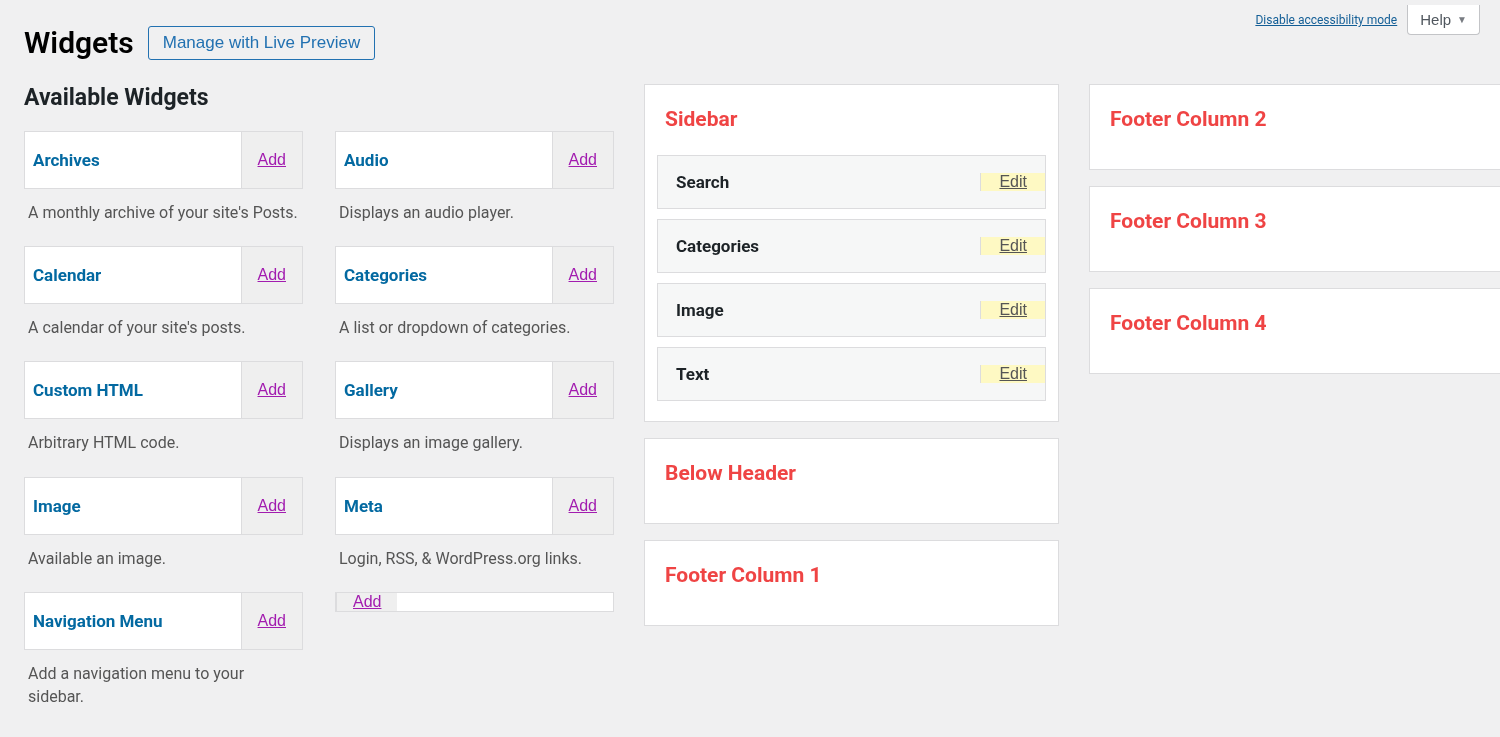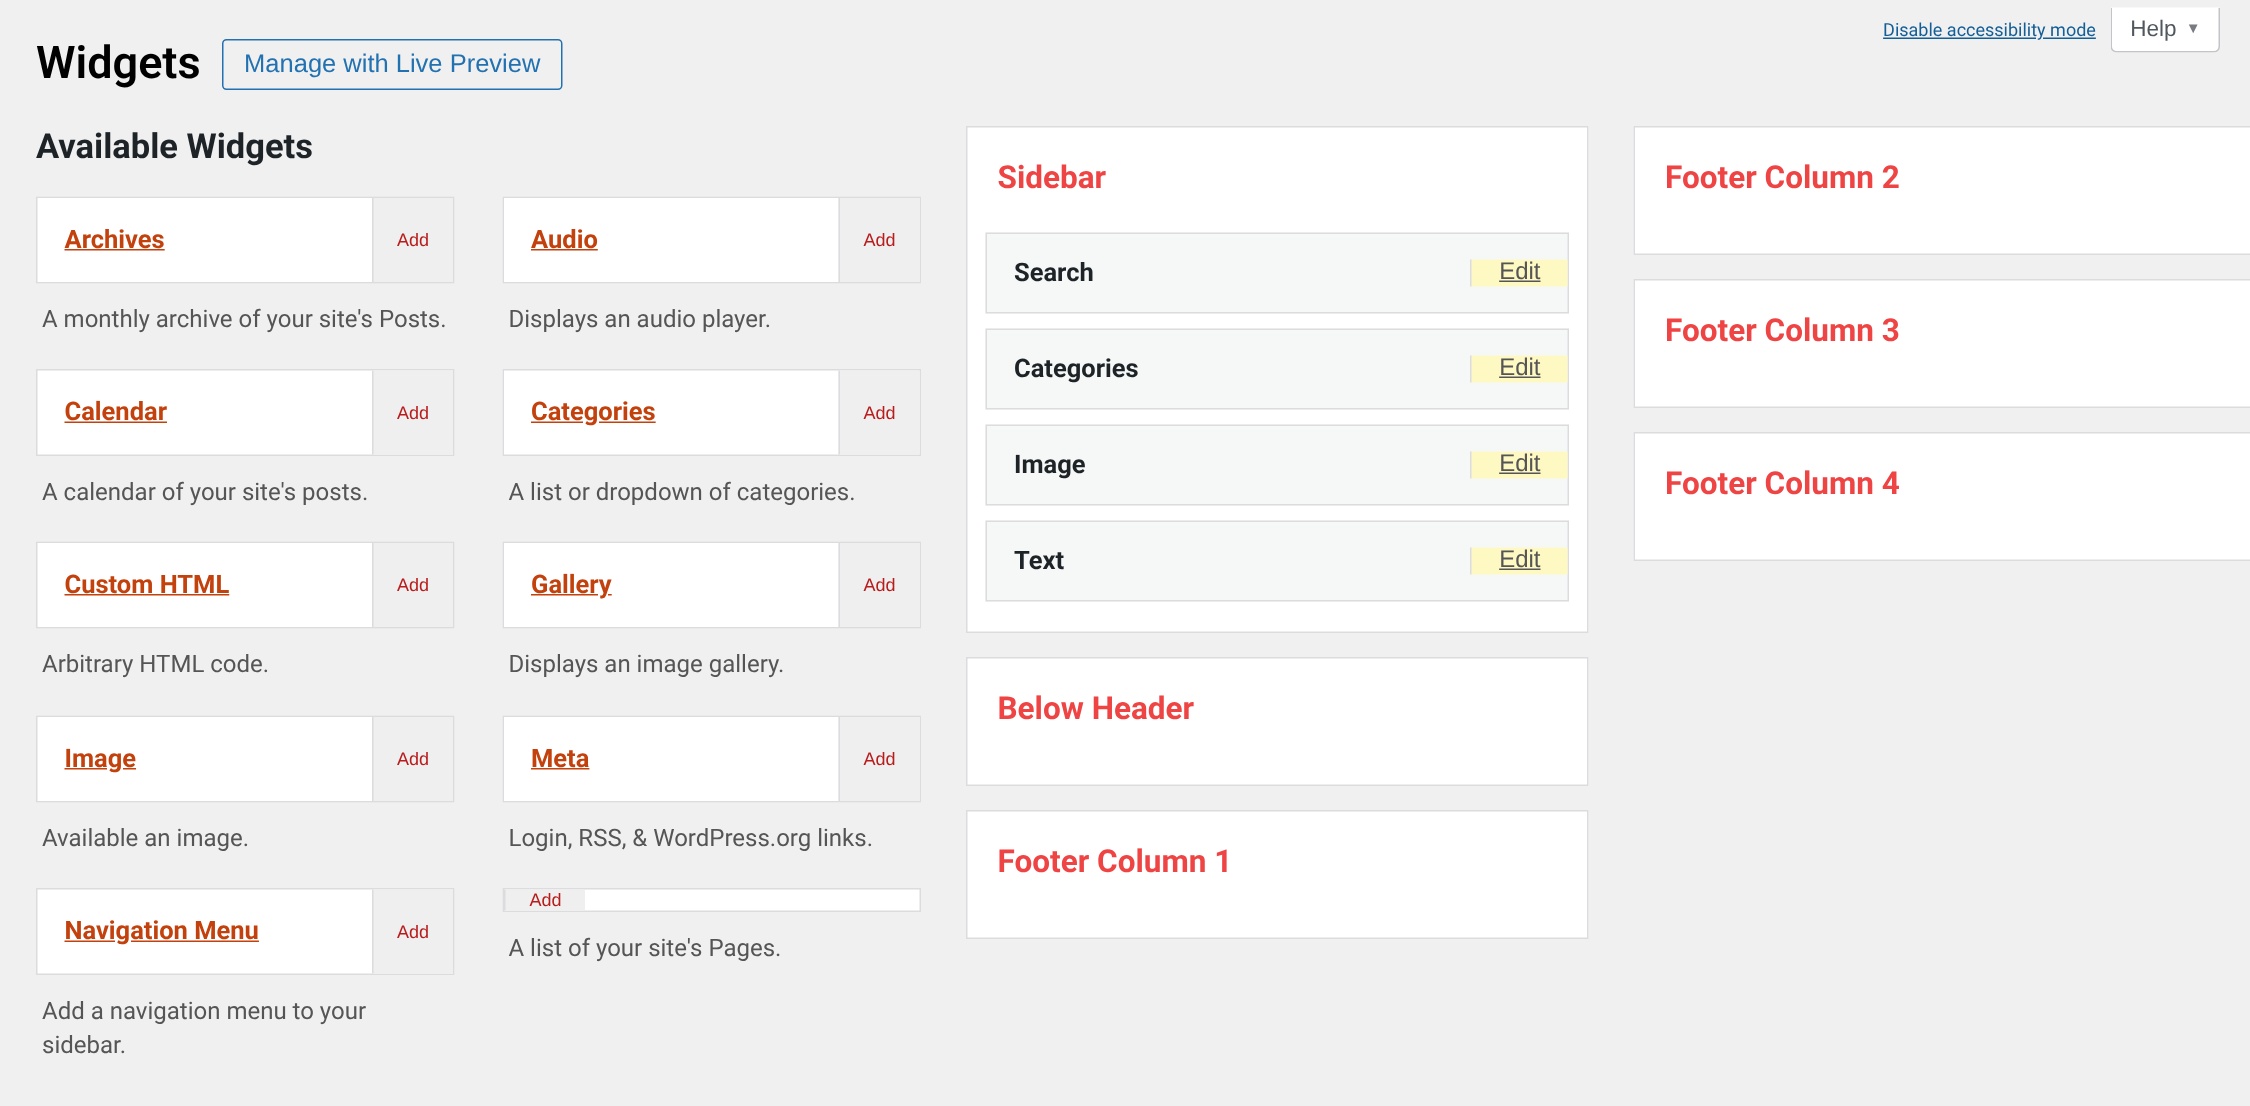--- a/index.html
+++ b/index.html
@@ -88,33 +88,33 @@
     margin-bottom: 14px;
   }
   .widget-card {
     display: flex;
     align-items: stretch;
     background: #fff;
     border: 1px solid #dcdcde;
   }
   .widget-card .name {
     flex: 1;
-    padding: 18px 18px;
+    padding: 18px 8px;
     font-size: 17px;
     font-weight: 700;
-    color: #c2410c;
-    text-decoration: underline;
+    color: #0369a1;
   }
   .widget-card .add-btn {
     background: #efefef;
     border: none;
     border-left: 1px solid #dcdcde;
     padding: 0 16px;
-    font-size: 12px;
-    color: #b91c1c;
+    font-size: 16px;
+    color: #a21caf;
+    text-decoration: underline;
     cursor: pointer;
   }
   .widget-desc {
     color: #555;
     font-size: 16px;
     line-height: 1.45;
     padding: 12px 4px 8px 4px;
   }
 
   .area-box {
@@ -236,21 +236,20 @@
     <div class="widget-card">
       <div class="name">Navigation Menu</div>
       <button class="add-btn">Add</button>
     </div>
     <div class="widget-desc">Add a navigation menu to your sidebar.</div>
   </div>
         <div class="widget-cell">
     <div class="widget-card">
       <button class="add-btn">Add</button>
     </div>
-    <div class="widget-desc">A list of your site's Pages.</div>
   </div>
       </div>
   </div>
 
   <div class="col areas1" id="areas-col1">
       <div class="area-box">
         <div class="area-title">Sidebar</div>
         <div class="area-widget">
           <div class="aw-name">Search</div>
           <button class="edit-btn">Edit</button>

